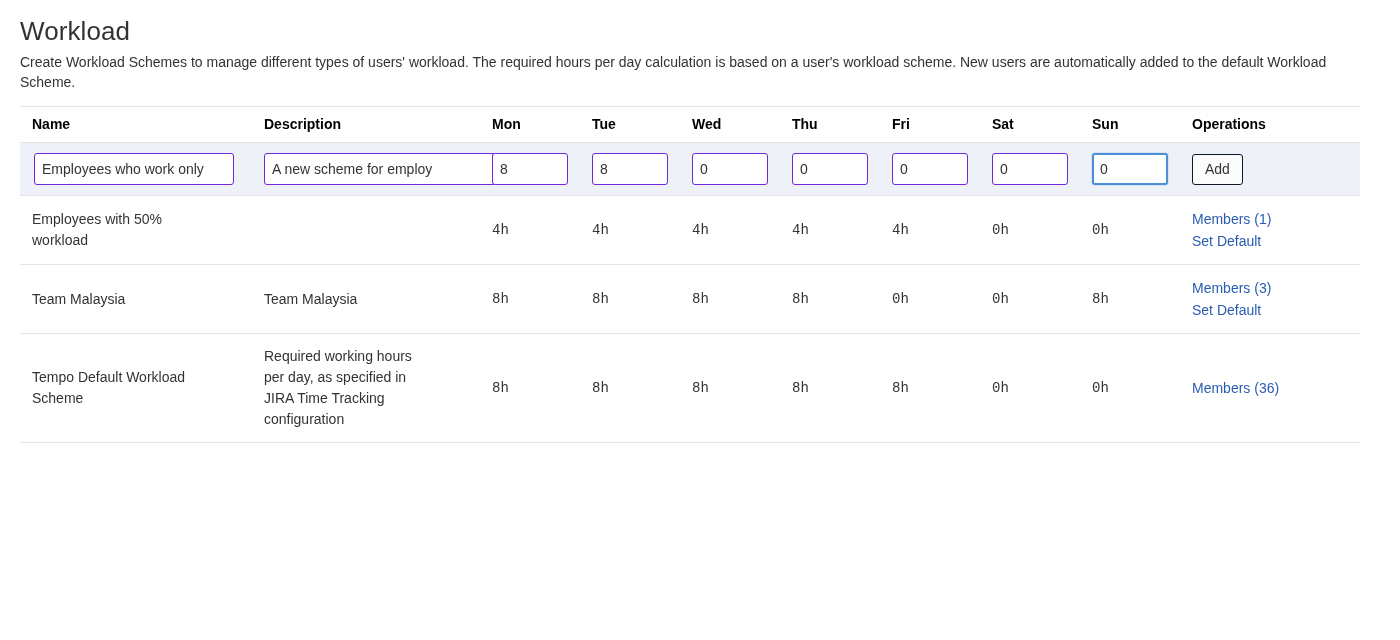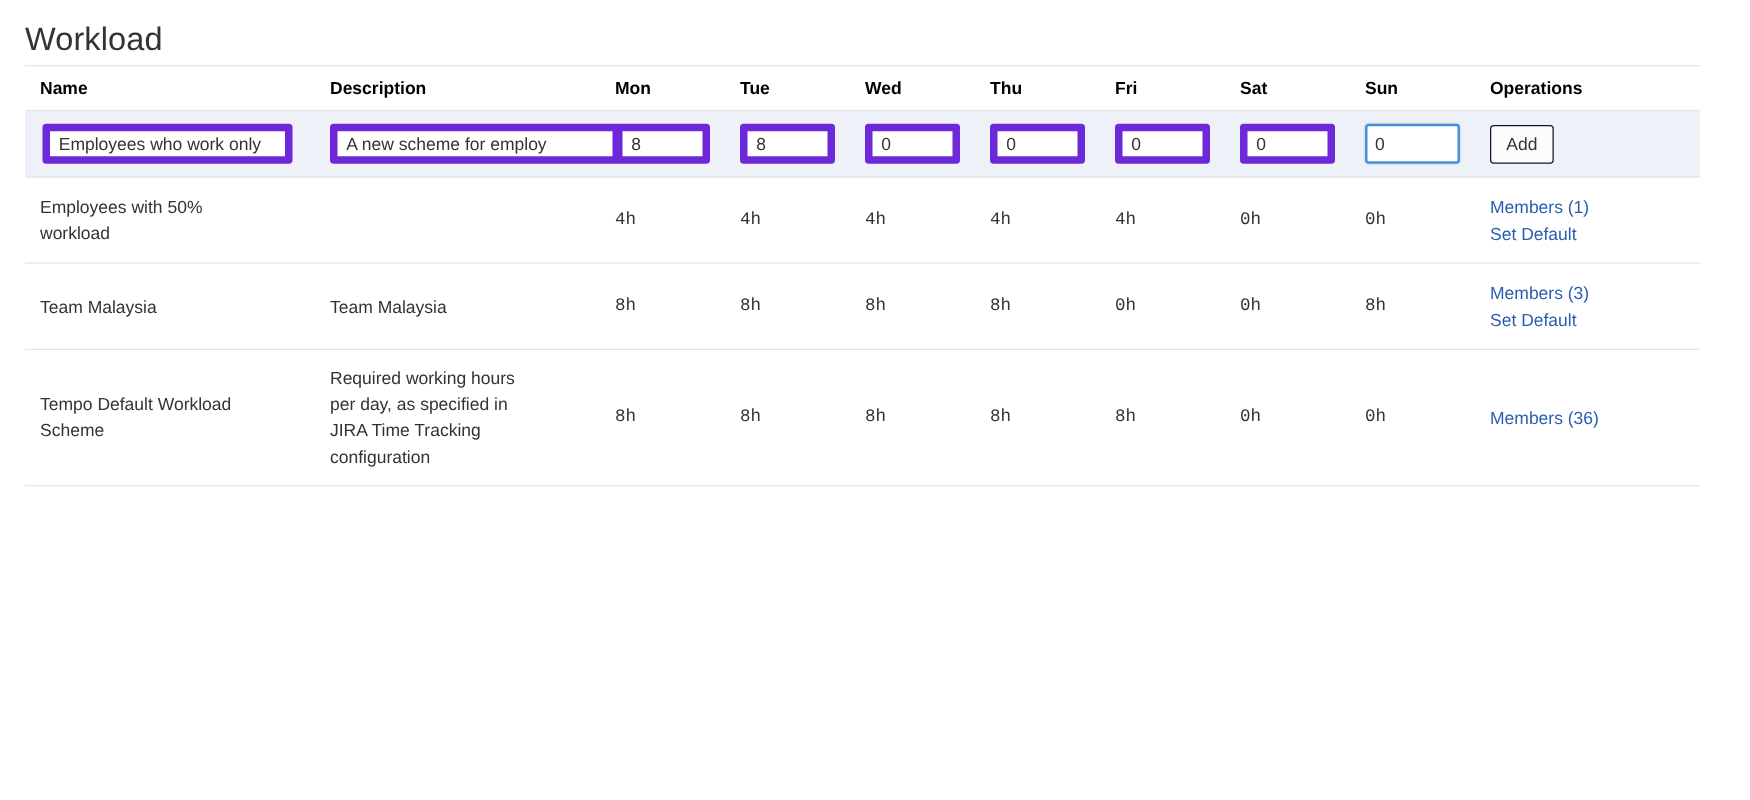--- a/index.html
+++ b/index.html
@@ -65,21 +65,21 @@
     padding: 10px 6px 10px 12px;
     border-bottom: 1px solid #e4e4e4;
   }
   tr.form-row td.first { padding-left: 14px; }
 
   input.txt {
     font-family: "Liberation Sans", sans-serif;
     font-size: 14px;
     color: #333333;
     background: #ffffff;
-    border: 6px solid #6d28d9;
+    border: 1px solid #6d28d9;
     border-radius: 3px;
     height: 32px;
     padding: 4px 7px;
     outline: none;
   }
   input.name-in { width: 200px; }
   input.desc-in { width: 232px; }
   input.day-in  { width: 76px; }
   input.txt.focused {
     border: 2px solid #4a90d9;
@@ -115,20 +115,21 @@
   }
   .wrap-narrow { max-width: 170px; }
   .desc-narrow { max-width: 150px; }
 </style>
 </head>
 <body>
 
 <div class="page">
 
   <h1 class="page-title">Workload</h1>
+  <p class="page-desc">Create Workload Schemes to manage different types of users' workload. The required hours per day calculation is based on a user's workload scheme. New users are automatically added to the default Workload Scheme.</p>
 
   <table class="workload">
     <colgroup>
       <col class="c-name">
         <col class="c-desc">
       <col class="c-day">
         <col class="c-day">
         <col class="c-day">
         <col class="c-day">
       <col class="c-day">

